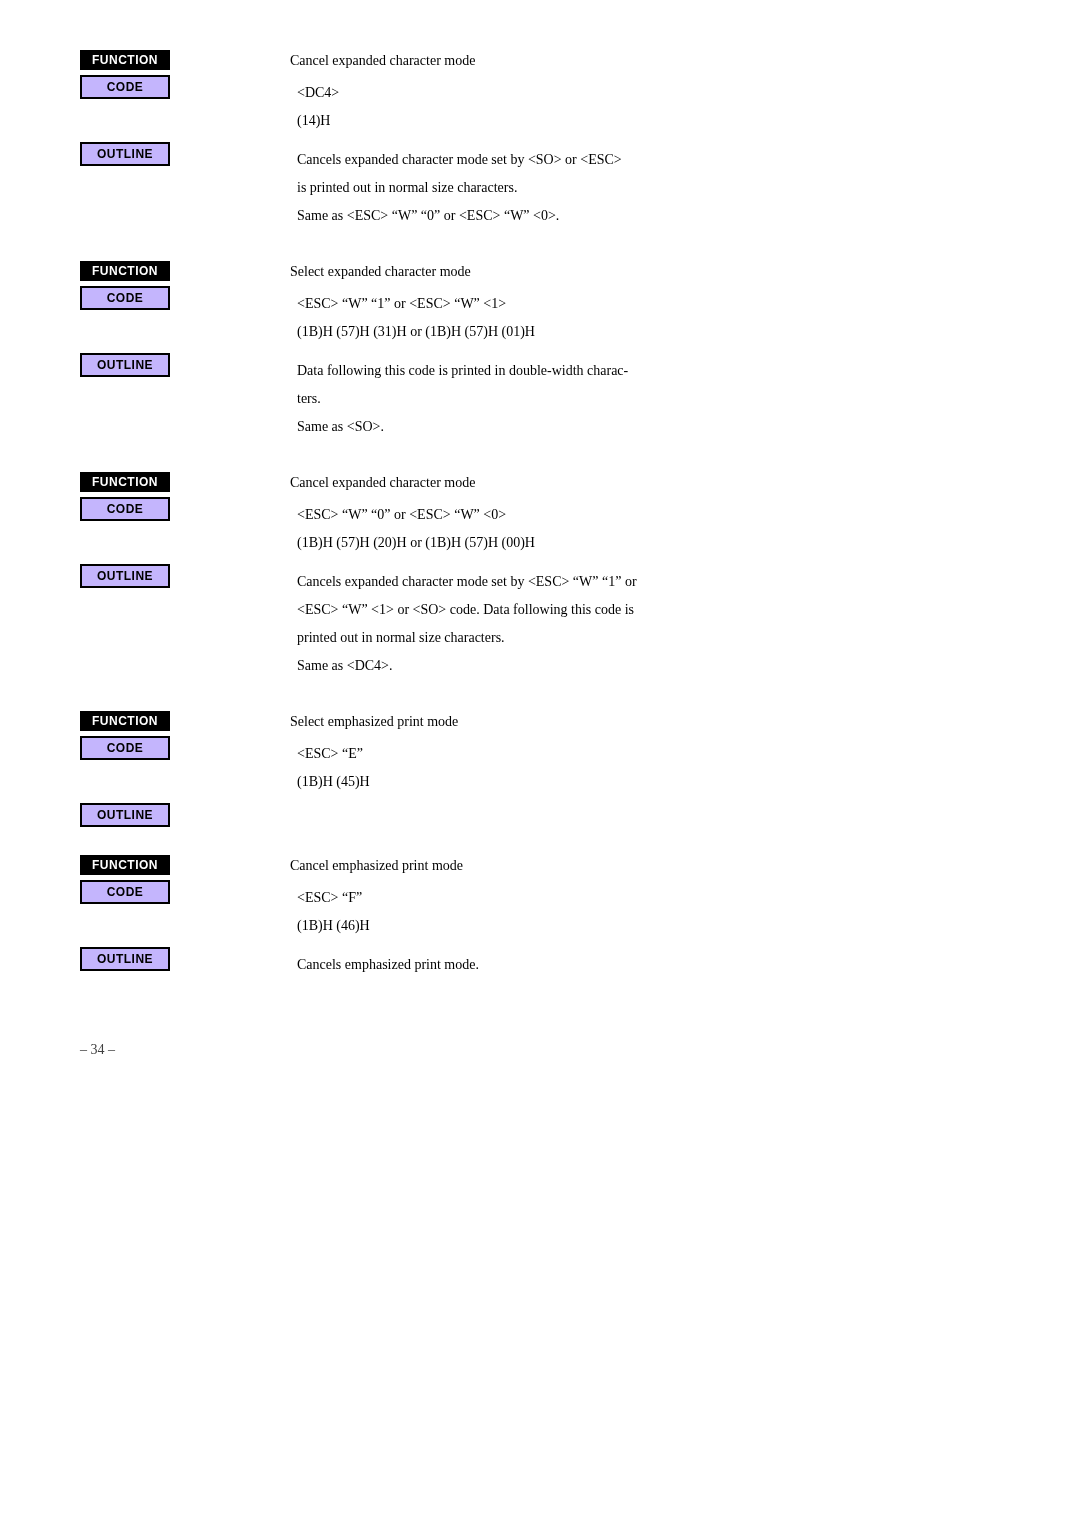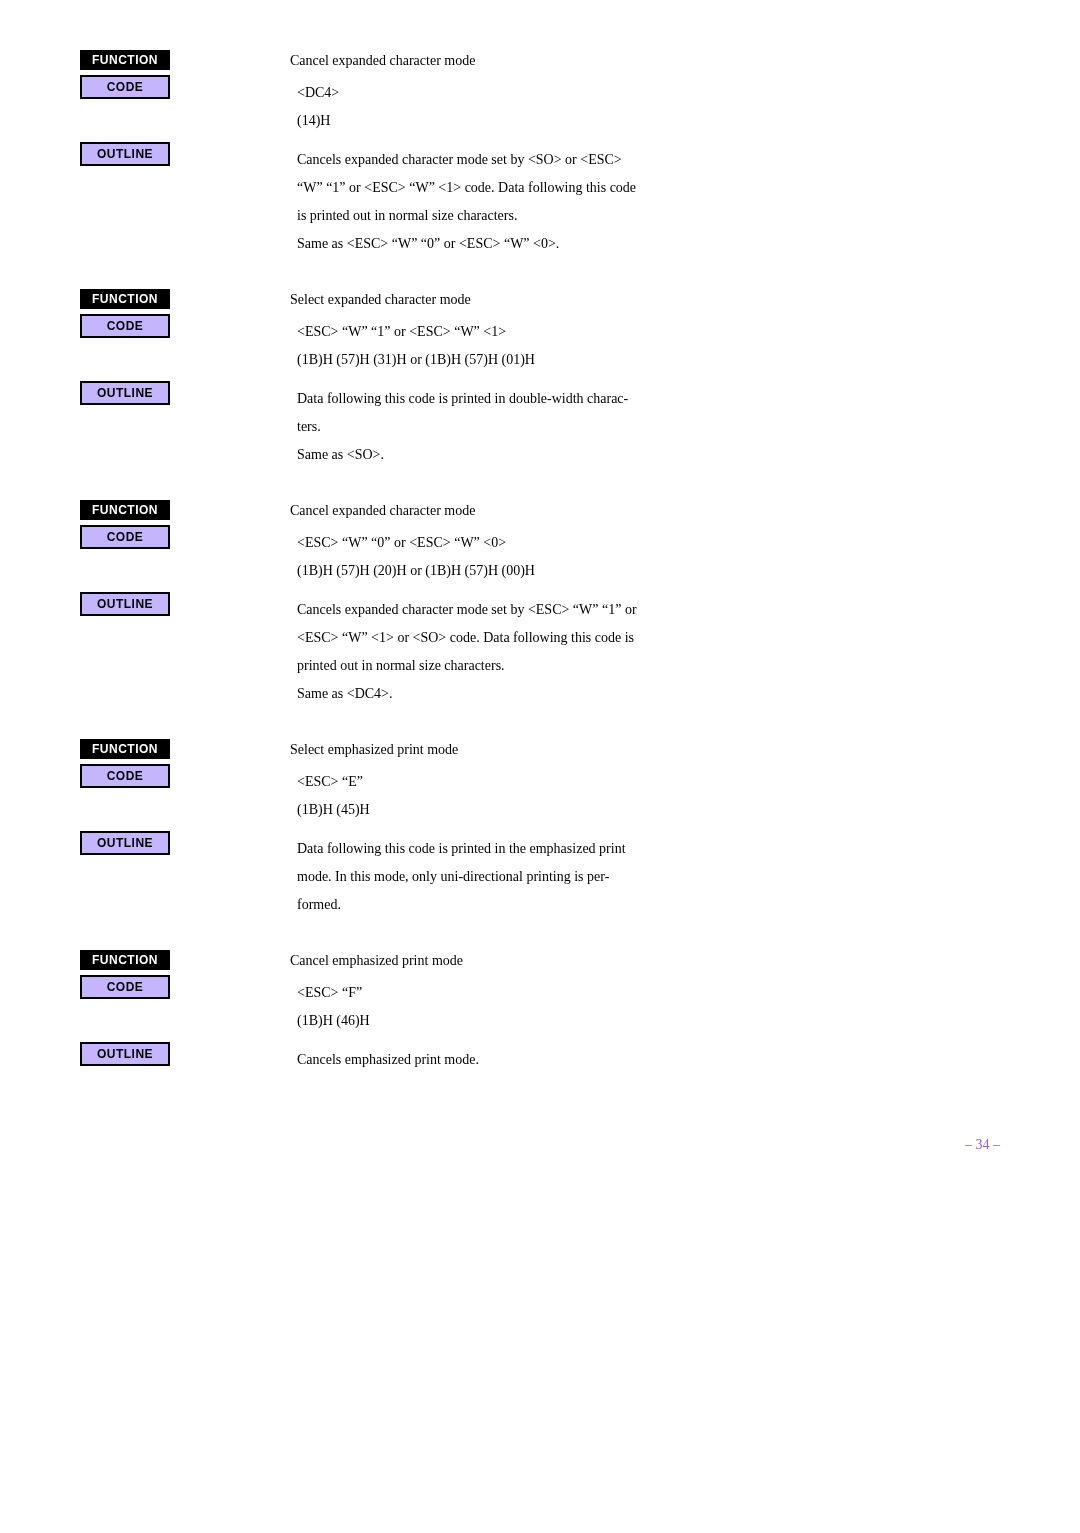--- a/index.html
+++ b/index.html
@@ -64,24 +64,24 @@
       line-height: 1.5;
       font-size: 14px;
     }
 
     .content-cell p {
       margin: 7px;
       line-height: 1.5;
     }
 
     .page-footer {
-      text-align: right;
+      text-align: left;
       margin-top: 60px;
       font-size: 14px;
-      color: #8b5cf6;
+      color: #404040;
     }
   </style>
 </head>
 <body>
 
 <div class="page-content">
 
   <div class="entry">
     <div class="row">
       <div class="label-cell">
@@ -97,21 +97,20 @@
         <p>&lt;DC4&gt;</p>
         <p>(14)H</p>
       </div>
     </div>
     <div class="row">
       <div class="label-cell">
         <span class="label-box outline">OUTLINE</span>
       </div>
       <div class="content-cell">
         <p>Cancels expanded character mode set by &lt;SO&gt; or &lt;ESC&gt;</p>
-        <p>“W” “1” or &lt;ESC&gt; “W” &lt;1&gt; code. Data following this code</p>
         <p>is printed out in normal size characters.</p>
         <p>Same as &lt;ESC&gt; “W” “0” or &lt;ESC&gt; “W” &lt;0&gt;.</p>
       </div>
     </div>
   </div>
 
   <div class="entry">
     <div class="row">
       <div class="label-cell">
         <span class="label-box">FUNCTION</span>
@@ -181,25 +180,20 @@
       </div>
       <div class="content-cell">
         <p>&lt;ESC&gt; “E”</p>
         <p>(1B)H (45)H</p>
       </div>
     </div>
     <div class="row">
       <div class="label-cell">
         <span class="label-box outline">OUTLINE</span>
       </div>
-      <div class="content-cell">
-        <p>Data following this code is printed in the emphasized print</p>
-        <p>mode. In this mode, only uni-directional printing is per-</p>
-        <p>formed.</p>
-      </div>
     </div>
   </div>
 
   <div class="entry">
     <div class="row">
       <div class="label-cell">
         <span class="label-box">FUNCTION</span>
       </div>
       <div class="content-cell">Cancel emphasized print mode</div>
     </div>

